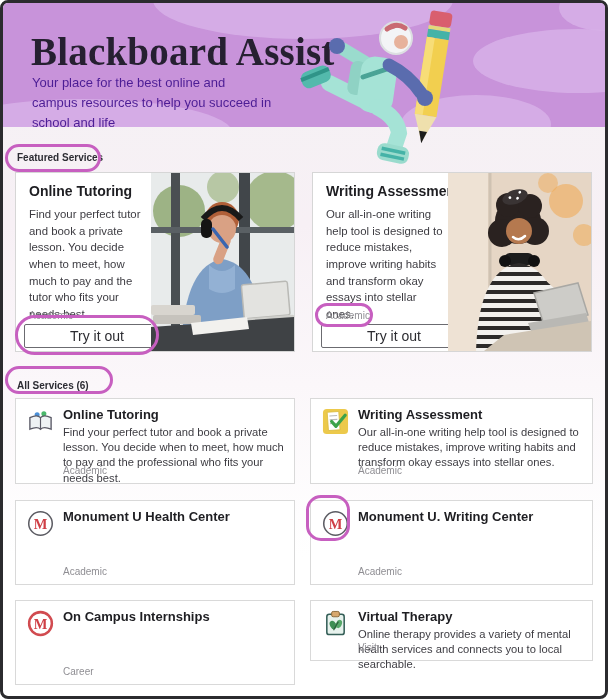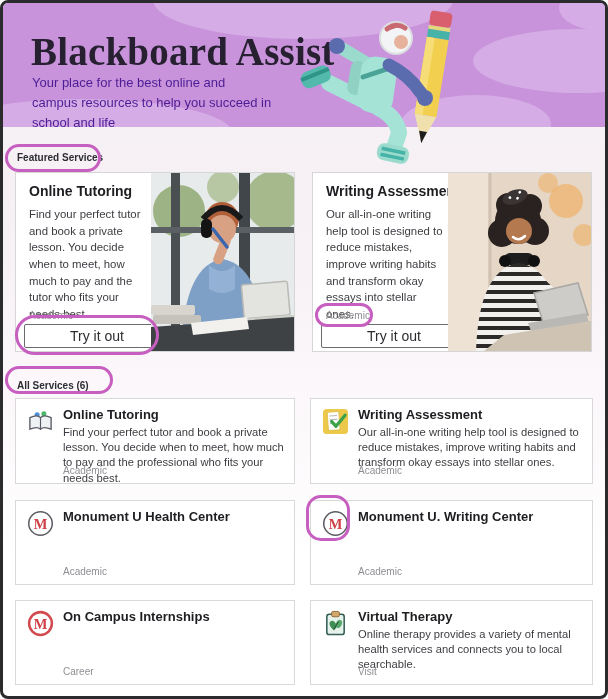--- a/index.html
+++ b/index.html
@@ -76,21 +76,21 @@
 
   
   .gcard{
     position:absolute;background:#ffffff;border:1px solid #d9d9d9;cursor:pointer;
   }
   .g1{left:12px;top:395px;width:280px;height:86px;}
   .g2{left:307px;top:395px;width:283px;height:86px;}
   .g3{left:12px;top:497px;width:280px;height:85px;}
   .g4{left:307px;top:497px;width:283px;height:85px;}
   .g5{left:12px;top:597px;width:280px;height:85px;}
-  .g6{left:307px;top:597px;width:283px;height:85px;}
+  .g6{left:307px;top:597px;width:283px;height:61px;}
   .gc-icon{position:absolute;left:11px;top:9px;width:27px;height:27px;}
   .gc-title{position:absolute;left:47px;top:8px;font-size:13px;font-weight:bold;color:#1e1e22;}
   .gc-desc{position:absolute;left:47px;top:26px;width:222px;font-size:11.2px;line-height:1.36;color:#3d3c42;}
   .gc-cat{position:absolute;left:47px;bottom:7px;font-size:10px;color:#8f8e93;}
 </style>
 </head>
 <body>
 
 <div class="screen">
 

